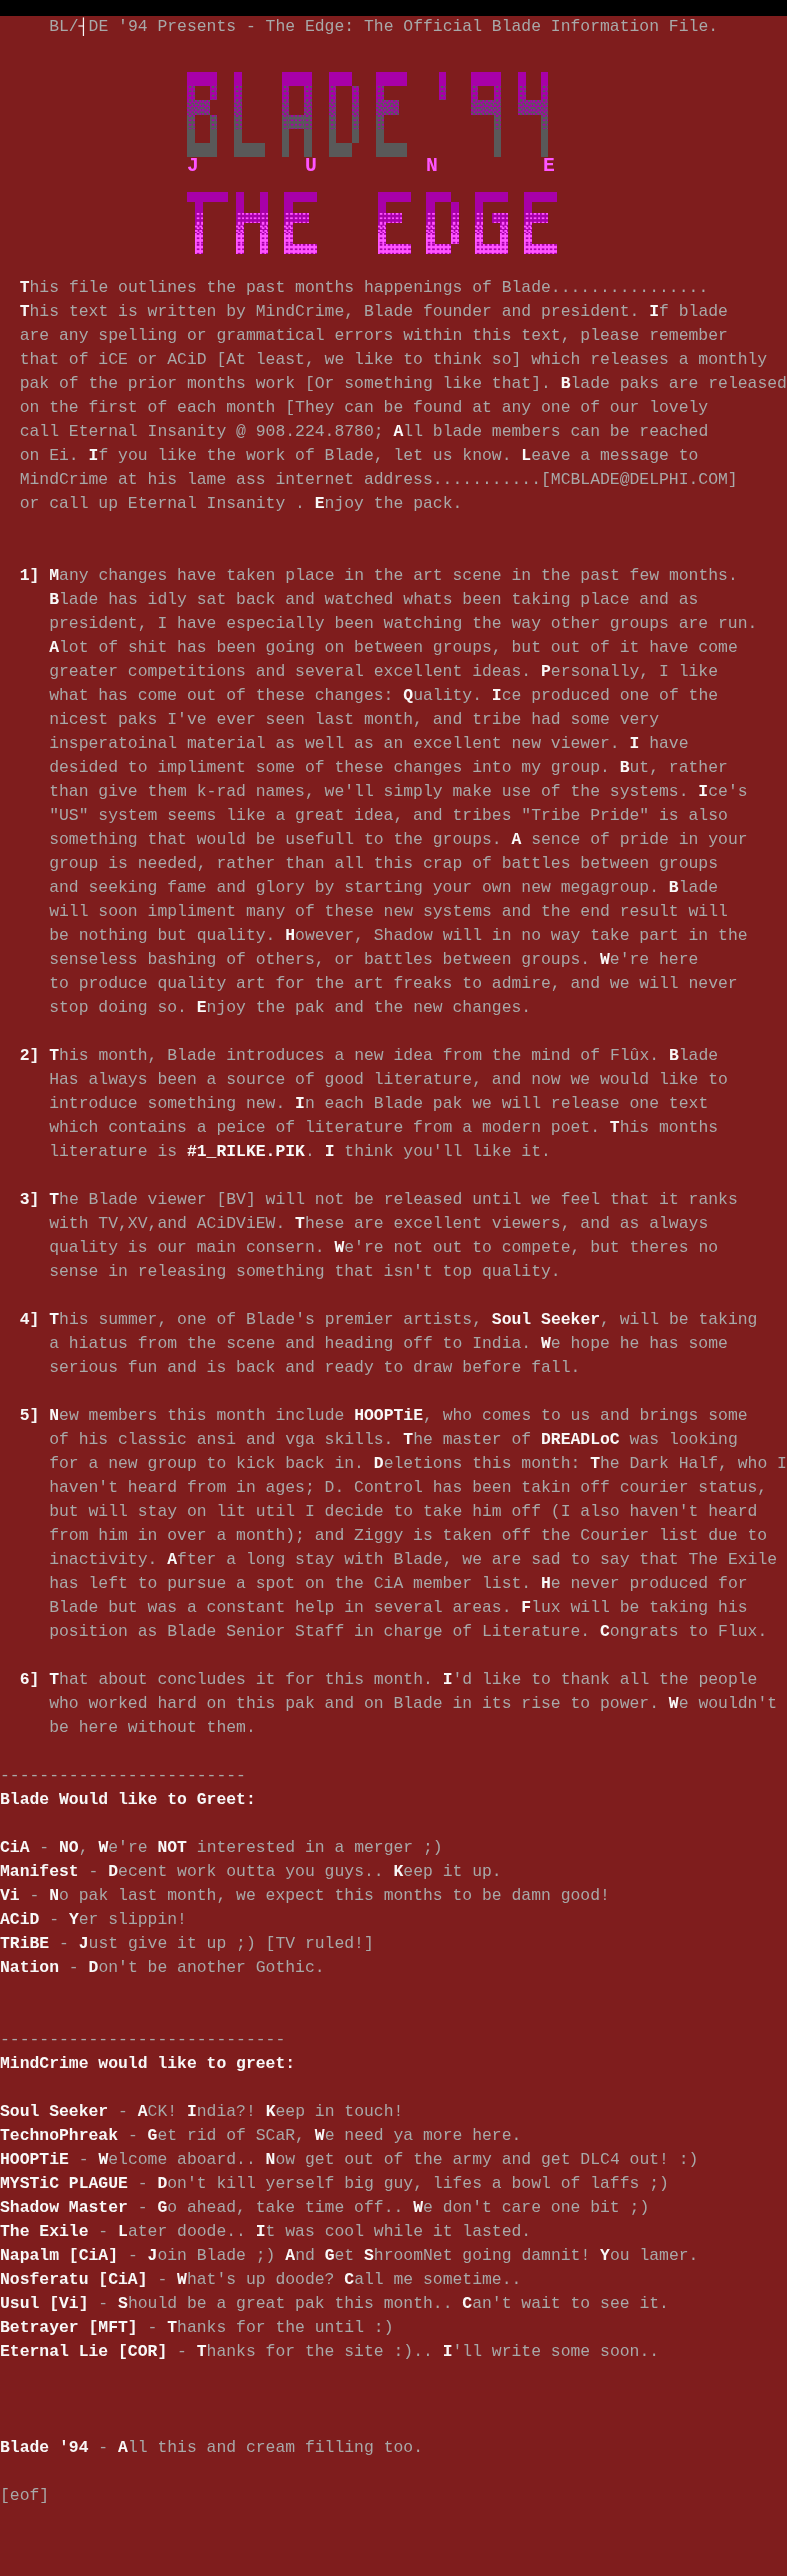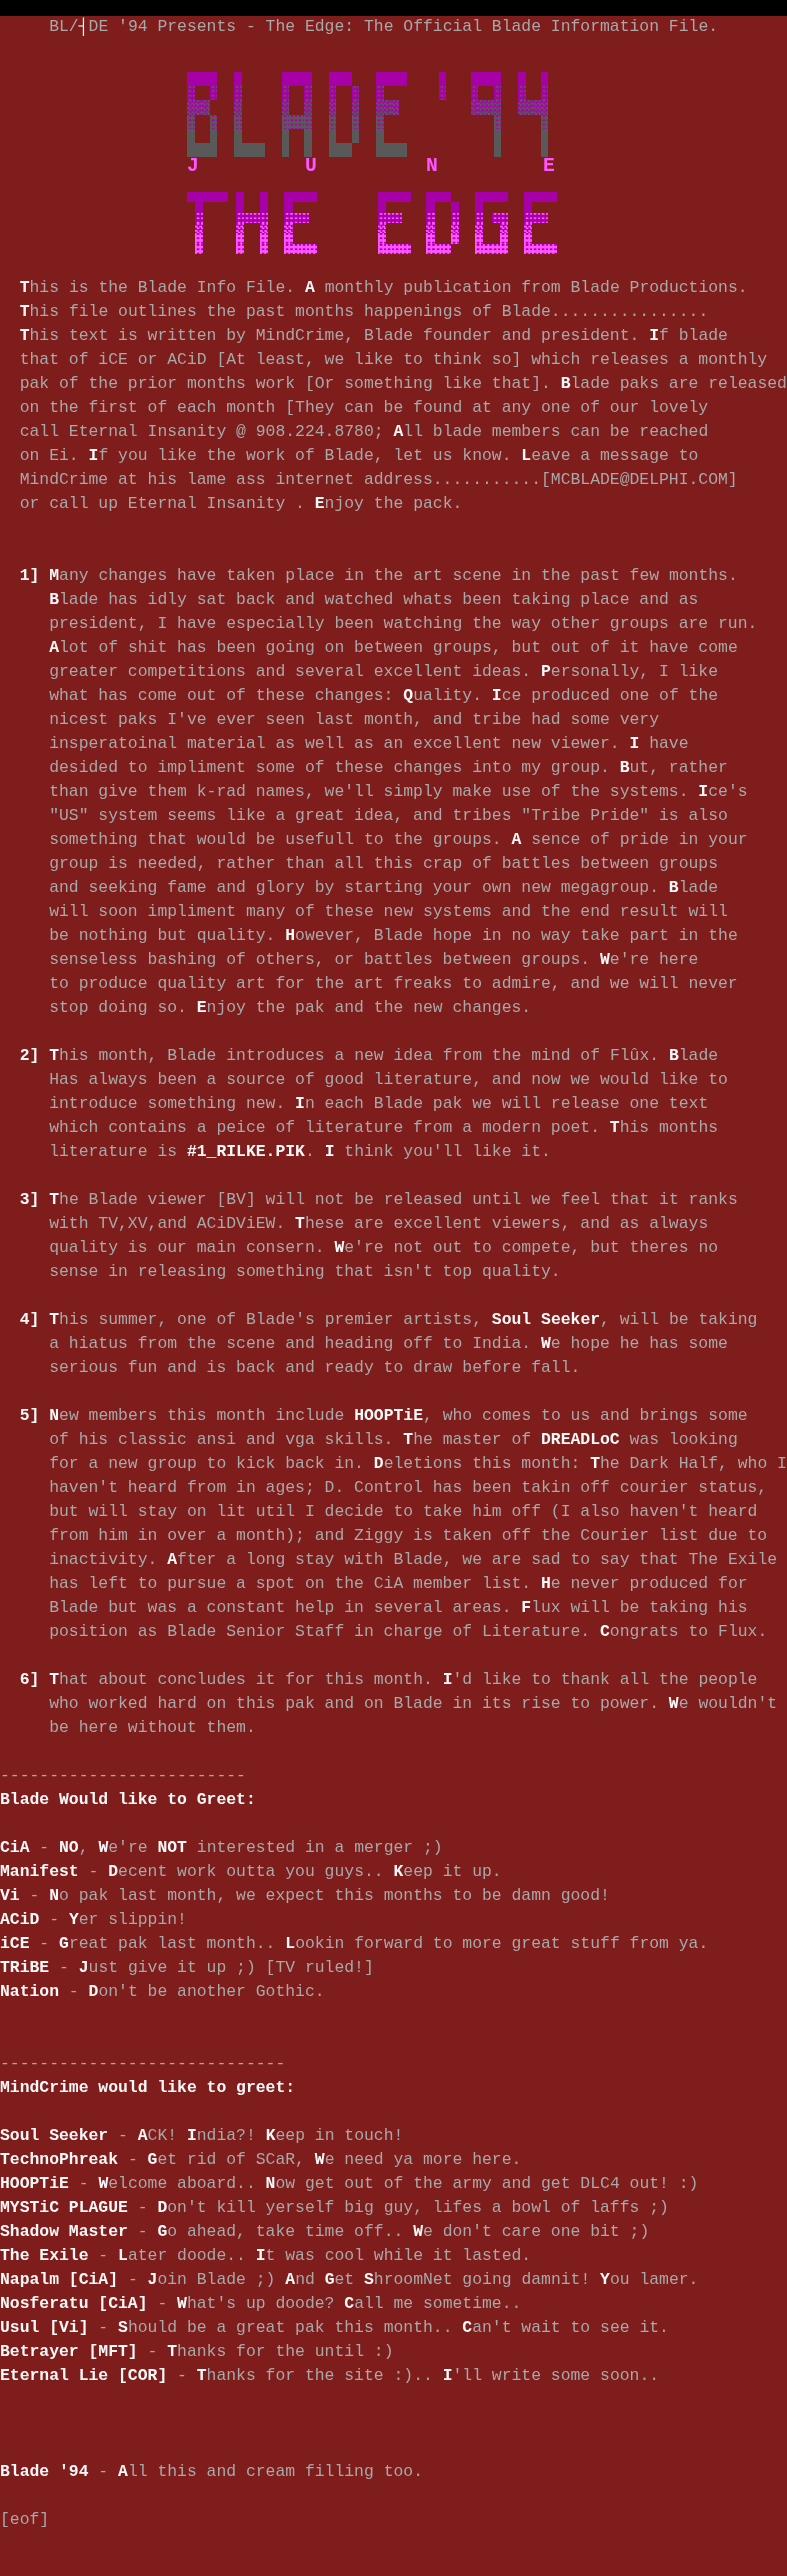--- a/index.html
+++ b/index.html
@@ -539,23 +539,23 @@
           <i class="px e5"></i>
           <i class="px e5"></i>
           <i class="px e5"></i>
           <i class="px e5"></i>
           <i class="px e"></i>
         </div>
       </div>
   </div>
 
   <div id="doc">
-      <div class="line"><span class="seg-g">  </span><span class="seg-w">T</span><span class="seg-g">his is the Blade Info File. </span><span class="seg-w">A</span><span class="seg-g"> monthly publication from Blade Productions.</span></div>
       <div class="line"><span class="seg-g">  </span><span class="seg-w">T</span><span class="seg-g">his file outlines the past months happenings of Blade................</span></div>
       <div class="line"><span class="seg-g">  </span><span class="seg-w">T</span><span class="seg-g">his text is written by MindCrime, Blade founder and president. </span><span class="seg-w">I</span><span class="seg-g">f blade</span></div>
+      <div class="line"><span class="seg-g">  are any spelling or grammatical errors within this text, please remember</span></div>
       <div class="line"><span class="seg-g">  that of iCE or ACiD [At least, we like to think so] which releases a monthly</span></div>
       <div class="line"><span class="seg-g">  pak of the prior months work [Or something like that]. </span><span class="seg-w">B</span><span class="seg-g">lade paks are released</span></div>
       <div class="line"><span class="seg-g">  on the first of each month [They can be found at any one of our lovely</span></div>
       <div class="line"><span class="seg-g">  call Eternal Insanity @ 908.224.8780; </span><span class="seg-w">A</span><span class="seg-g">ll blade members can be reached</span></div>
       <div class="line"><span class="seg-g">  on Ei. </span><span class="seg-w">I</span><span class="seg-g">f you like the work of Blade, let us know. </span><span class="seg-w">L</span><span class="seg-g">eave a message to</span></div>
       <div class="line"><span class="seg-g">  MindCrime at his lame ass internet address...........[MCBLADE@DELPHI.COM]</span></div>
       <div class="line"><span class="seg-g">  or call up Eternal Insanity . </span><span class="seg-w">E</span><span class="seg-g">njoy the pack.</span></div>
       <div class="line"></div>
       <div class="line"></div>
       <div class="line"><span class="seg-g">  </span><span class="seg-w">1]</span><span class="seg-g"> </span><span class="seg-w">M</span><span class="seg-g">any changes have taken place in the art scene in the past few months.</span></div>
@@ -566,21 +566,21 @@
       <div class="line"><span class="seg-g">     what has come out of these changes: </span><span class="seg-w">Q</span><span class="seg-g">uality. </span><span class="seg-w">I</span><span class="seg-g">ce produced one of the</span></div>
       <div class="line"><span class="seg-g">     nicest paks I've ever seen last month, and tribe had some very</span></div>
       <div class="line"><span class="seg-g">     insperatoinal material as well as an excellent new viewer. </span><span class="seg-w">I</span><span class="seg-g"> have</span></div>
       <div class="line"><span class="seg-g">     desided to impliment some of these changes into my group. </span><span class="seg-w">B</span><span class="seg-g">ut, rather</span></div>
       <div class="line"><span class="seg-g">     than give them k-rad names, we'll simply make use of the systems. </span><span class="seg-w">I</span><span class="seg-g">ce's</span></div>
       <div class="line"><span class="seg-g">     "US" system seems like a great idea, and tribes "Tribe Pride" is also</span></div>
       <div class="line"><span class="seg-g">     something that would be usefull to the groups. </span><span class="seg-w">A</span><span class="seg-g"> sence of pride in your</span></div>
       <div class="line"><span class="seg-g">     group is needed, rather than all this crap of battles between groups</span></div>
       <div class="line"><span class="seg-g">     and seeking fame and glory by starting your own new megagroup. </span><span class="seg-w">B</span><span class="seg-g">lade</span></div>
       <div class="line"><span class="seg-g">     will soon impliment many of these new systems and the end result will</span></div>
-      <div class="line"><span class="seg-g">     be nothing but quality. </span><span class="seg-w">H</span><span class="seg-g">owever, Blade hope in no way take part in the</span></div>
+      <div class="line"><span class="seg-g">     be nothing but quality. </span><span class="seg-w">H</span><span class="seg-g">owever, Shadow will in no way take part in the</span></div>
       <div class="line"><span class="seg-g">     senseless bashing of others, or battles between groups. </span><span class="seg-w">W</span><span class="seg-g">e're here</span></div>
       <div class="line"><span class="seg-g">     to produce quality art for the art freaks to admire, and we will never</span></div>
       <div class="line"><span class="seg-g">     stop doing so. </span><span class="seg-w">E</span><span class="seg-g">njoy the pak and the new changes.</span></div>
       <div class="line"></div>
       <div class="line"><span class="seg-g">  </span><span class="seg-w">2]</span><span class="seg-g"> </span><span class="seg-w">T</span><span class="seg-g">his month, Blade introduces a new idea from the mind of Flûx. </span><span class="seg-w">B</span><span class="seg-g">lade</span></div>
       <div class="line"><span class="seg-g">     Has always been a source of good literature, and now we would like to</span></div>
       <div class="line"><span class="seg-g">     introduce something new. </span><span class="seg-w">I</span><span class="seg-g">n each Blade pak we will release one text</span></div>
       <div class="line"><span class="seg-g">     which contains a peice of literature from a modern poet. </span><span class="seg-w">T</span><span class="seg-g">his months</span></div>
       <div class="line"><span class="seg-g">     literature is </span><span class="seg-w">#1_RILKE.PIK</span><span class="seg-g">. </span><span class="seg-w">I</span><span class="seg-g"> think you'll like it.</span></div>
       <div class="line"></div>
@@ -608,21 +608,20 @@
       <div class="line"><span class="seg-g">     who worked hard on this pak and on Blade in its rise to power. </span><span class="seg-w">W</span><span class="seg-g">e wouldn't</span></div>
       <div class="line"><span class="seg-g">     be here without them.</span></div>
       <div class="line"></div>
       <div class="line"><span class="seg-g">-------------------------</span></div>
       <div class="line"><span class="seg-w">Blade Would like to Greet:</span></div>
       <div class="line"></div>
       <div class="line"><span class="seg-w">CiA</span><span class="seg-g"> - </span><span class="seg-w">NO</span><span class="seg-g">, </span><span class="seg-w">W</span><span class="seg-g">e're </span><span class="seg-w">NOT</span><span class="seg-g"> interested in a merger ;)</span></div>
       <div class="line"><span class="seg-w">Manifest</span><span class="seg-g"> - </span><span class="seg-w">D</span><span class="seg-g">ecent work outta you guys.. </span><span class="seg-w">K</span><span class="seg-g">eep it up.</span></div>
       <div class="line"><span class="seg-w">Vi</span><span class="seg-g"> - </span><span class="seg-w">N</span><span class="seg-g">o pak last month, we expect this months to be damn good!</span></div>
       <div class="line"><span class="seg-w">ACiD</span><span class="seg-g"> - </span><span class="seg-w">Y</span><span class="seg-g">er slippin!</span></div>
-      <div class="line"><span class="seg-w">iCE</span><span class="seg-g"> - </span><span class="seg-w">G</span><span class="seg-g">reat pak last month.. </span><span class="seg-w">L</span><span class="seg-g">ookin forward to more great stuff from ya.</span></div>
       <div class="line"><span class="seg-w">TRiBE</span><span class="seg-g"> - </span><span class="seg-w">J</span><span class="seg-g">ust give it up ;) [TV ruled!]</span></div>
       <div class="line"><span class="seg-w">Nation</span><span class="seg-g"> - </span><span class="seg-w">D</span><span class="seg-g">on't be another Gothic.</span></div>
       <div class="line"></div>
       <div class="line"></div>
       <div class="line"><span class="seg-g">-----------------------------</span></div>
       <div class="line"><span class="seg-w">MindCrime would like to greet:</span></div>
       <div class="line"></div>
       <div class="line"><span class="seg-w">Soul Seeker</span><span class="seg-g"> - </span><span class="seg-w">A</span><span class="seg-g">CK! </span><span class="seg-w">I</span><span class="seg-g">ndia?! </span><span class="seg-w">K</span><span class="seg-g">eep in touch!</span></div>
       <div class="line"><span class="seg-w">TechnoPhreak</span><span class="seg-g"> - </span><span class="seg-w">G</span><span class="seg-g">et rid of SCaR, </span><span class="seg-w">W</span><span class="seg-g">e need ya more here.</span></div>
       <div class="line"><span class="seg-w">HOOPTiE</span><span class="seg-g"> - </span><span class="seg-w">W</span><span class="seg-g">elcome aboard.. </span><span class="seg-w">N</span><span class="seg-g">ow get out of the army and get DLC4 out! :)</span></div>

